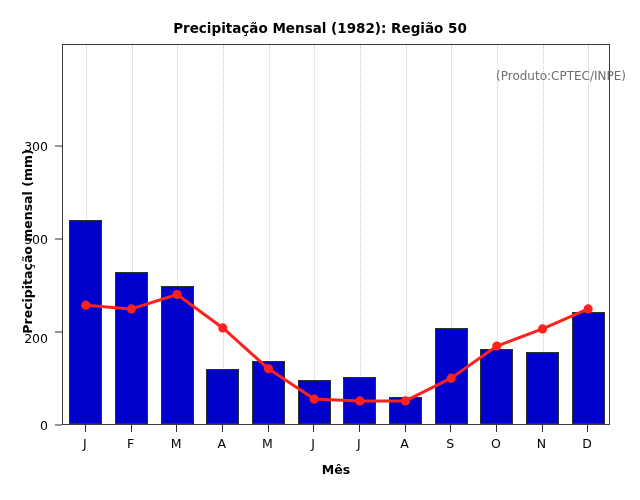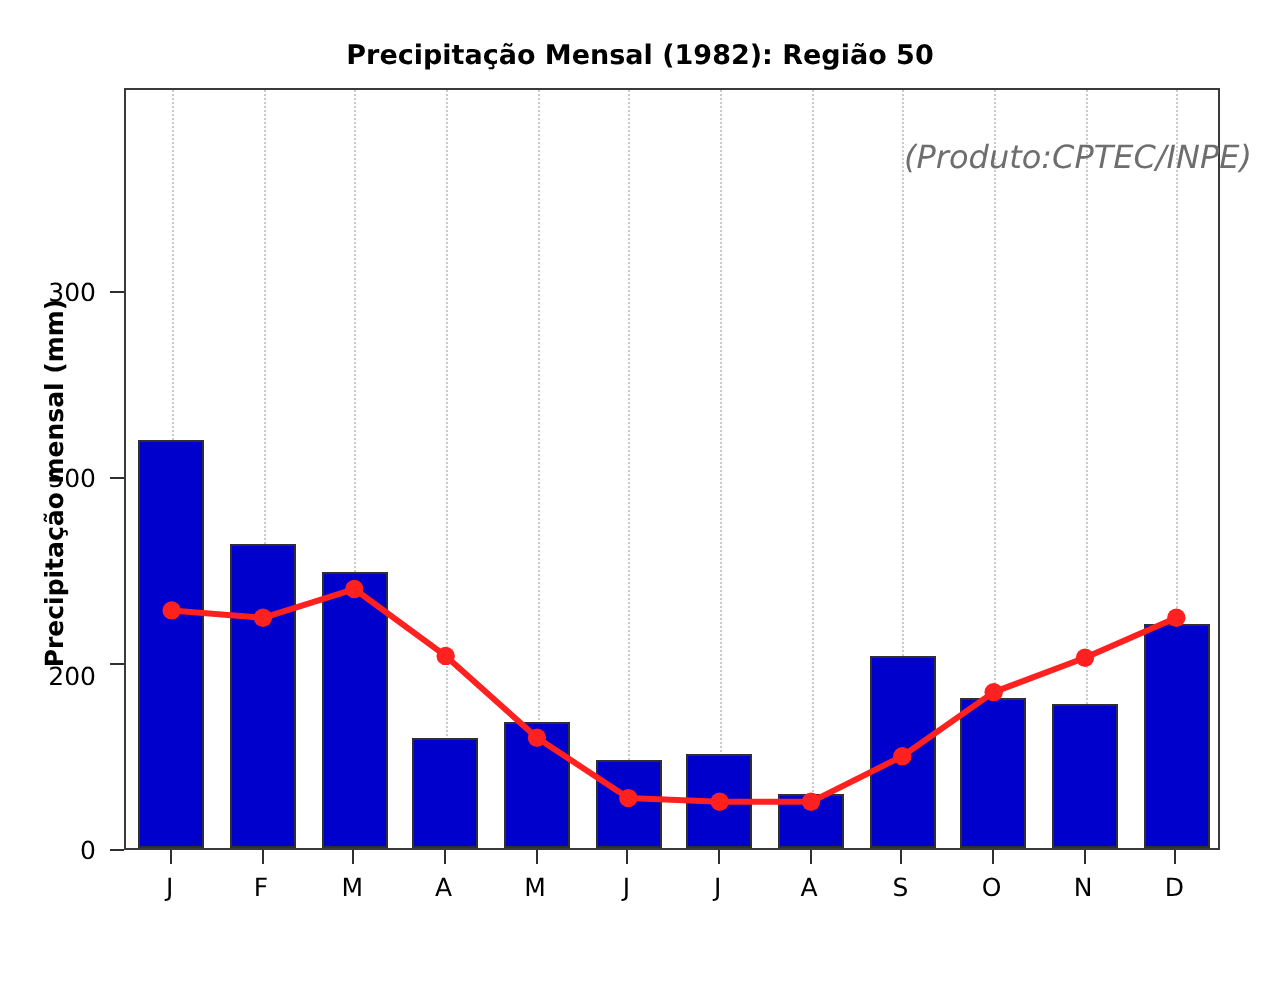--- a/index.html
+++ b/index.html
@@ -187,25 +187,24 @@
     font-size: 11.5px;
     color: #000000;
     white-space: nowrap;
   }
 
   
   #producer-credit {
     position: absolute;
     right: 14px;
     top: 69px;
-    font-size: 16px;
+    font-size: 12px;
     color: #6e6e6e;
     z-index: 6;
     white-space: nowrap;
-    font-style: italic;
   }
 </style>
 </head>
 <body>
 
 <div id="figure">
 
   <div id="chart-title">Precipitação Mensal (1982): Região 50</div>
 
   <div id="plot-area">
@@ -295,17 +294,18 @@
       <div class="xtick-mark" style="left: 388.167px;"></div>
       <div class="xtick-label" style="left: 388.167px;">S</div>
       <div class="xtick-mark" style="left: 433.833px;"></div>
       <div class="xtick-label" style="left: 433.833px;">O</div>
       <div class="xtick-mark" style="left: 479.5px;"></div>
       <div class="xtick-label" style="left: 479.5px;">N</div>
       <div class="xtick-mark" style="left: 525.167px;"></div>
       <div class="xtick-label" style="left: 525.167px;">D</div>
     </div>
 
+  <div id="x-axis-label">Mês</div>
 
 
   <div id="producer-credit" style="color: rgb(110, 110, 110);">(Produto:CPTEC/INPE)</div>
 
 </div>
 
 </body></html>

